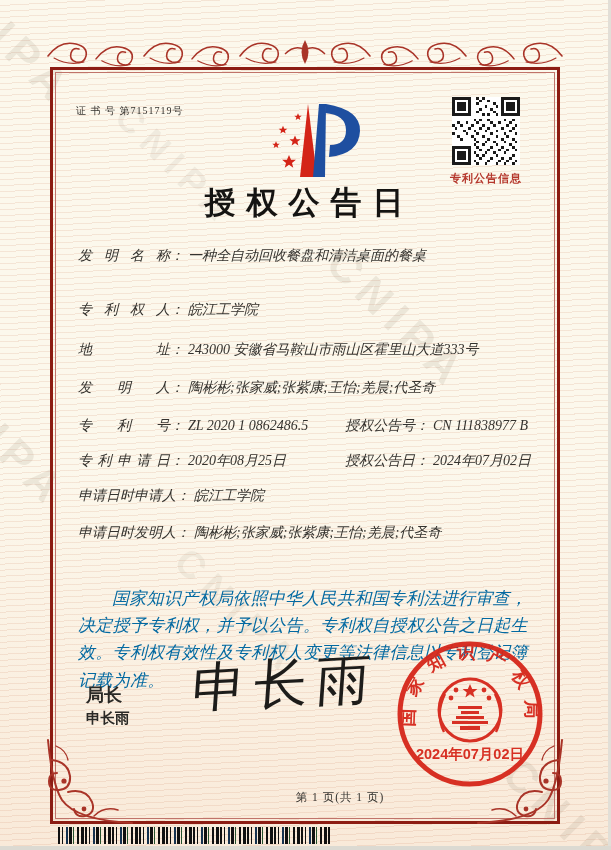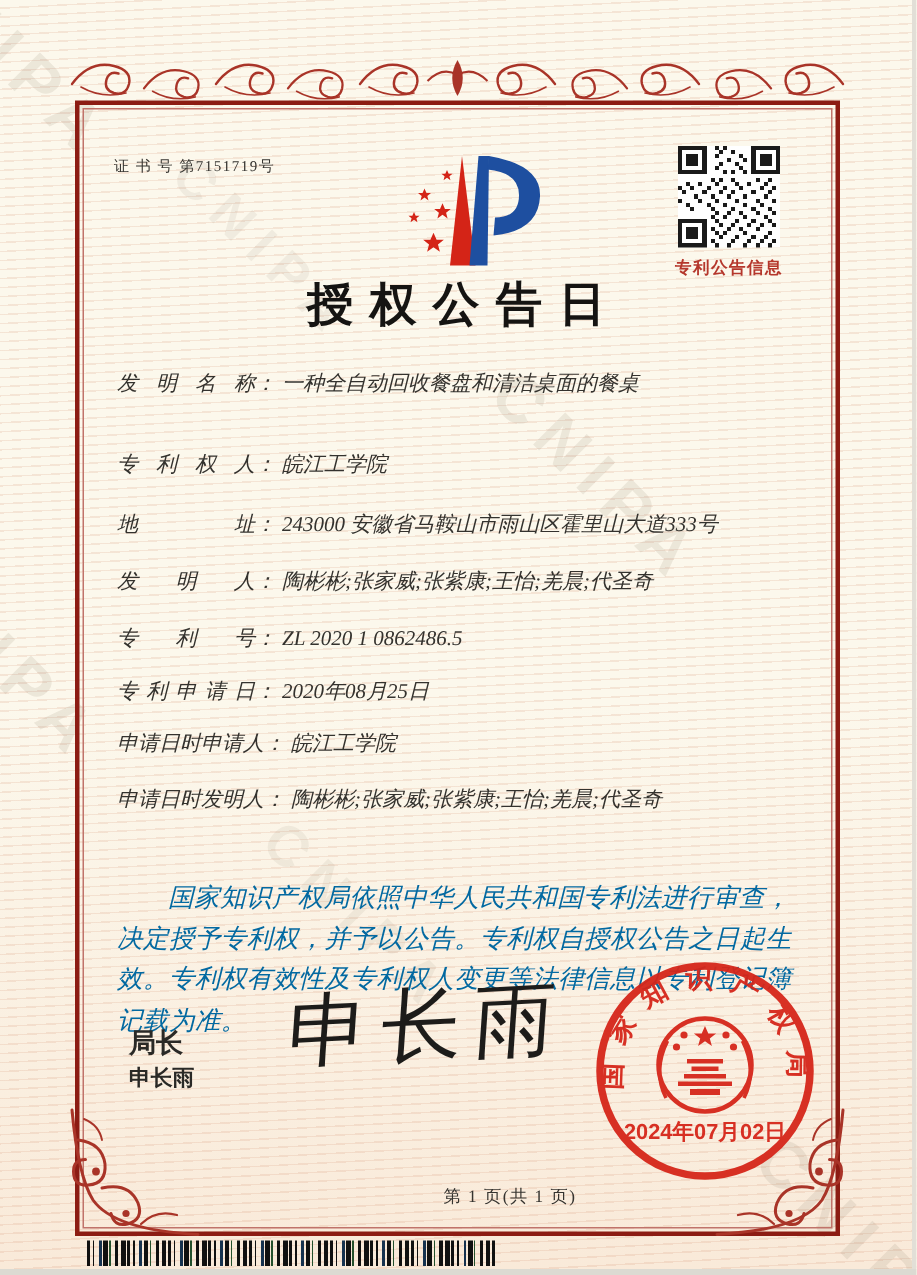--- a/index.html
+++ b/index.html
@@ -188,23 +188,25 @@
   <span class="flabel">专利权人</span><span class="colon">：</span><span class="fvalue">皖江工学院</span>
 </div>
 <div class="row r2">
   <span class="flabel">地址</span><span class="colon">：</span><span class="fvalue">243000 安徽省马鞍山市雨山区霍里山大道333号</span>
 </div>
 <div class="row r3">
   <span class="flabel">发明人</span><span class="colon">：</span><span class="fvalue">陶彬彬;张家威;张紫康;王怡;羌晨;代圣奇</span>
 </div>
 <div class="row r4">
   <span class="flabel">专利号</span><span class="colon">：</span><span class="fvalue">ZL 2020 1 0862486.5</span>
+  <span class="rcol"><span>授权公告号</span><span class="colon">：</span><span>CN 111838977 B</span></span>
 </div>
 <div class="row r5">
   <span class="flabel">专利申请日</span><span class="colon">：</span><span class="fvalue">2020年08月25日</span>
+  <span class="rcol"><span>授权公告日</span><span class="colon">：</span><span>2024年07月02日</span></span>
 </div>
 <div class="row r6">
   <span class="flabel auto">申请日时申请人</span><span class="colon">：</span><span class="fvalue">皖江工学院</span>
 </div>
 <div class="row r7">
   <span class="flabel auto">申请日时发明人</span><span class="colon">：</span><span class="fvalue">陶彬彬;张家威;张紫康;王怡;羌晨;代圣奇</span>
 </div>
 
 <div class="statement">国家知识产权局依照中华人民共和国专利法进行审查，决定授予专利权，并予以公告。专利权自授权公告之日起生效。专利权有效性及专利权人变更等法律信息以专利登记簿记载为准。</div>
 

